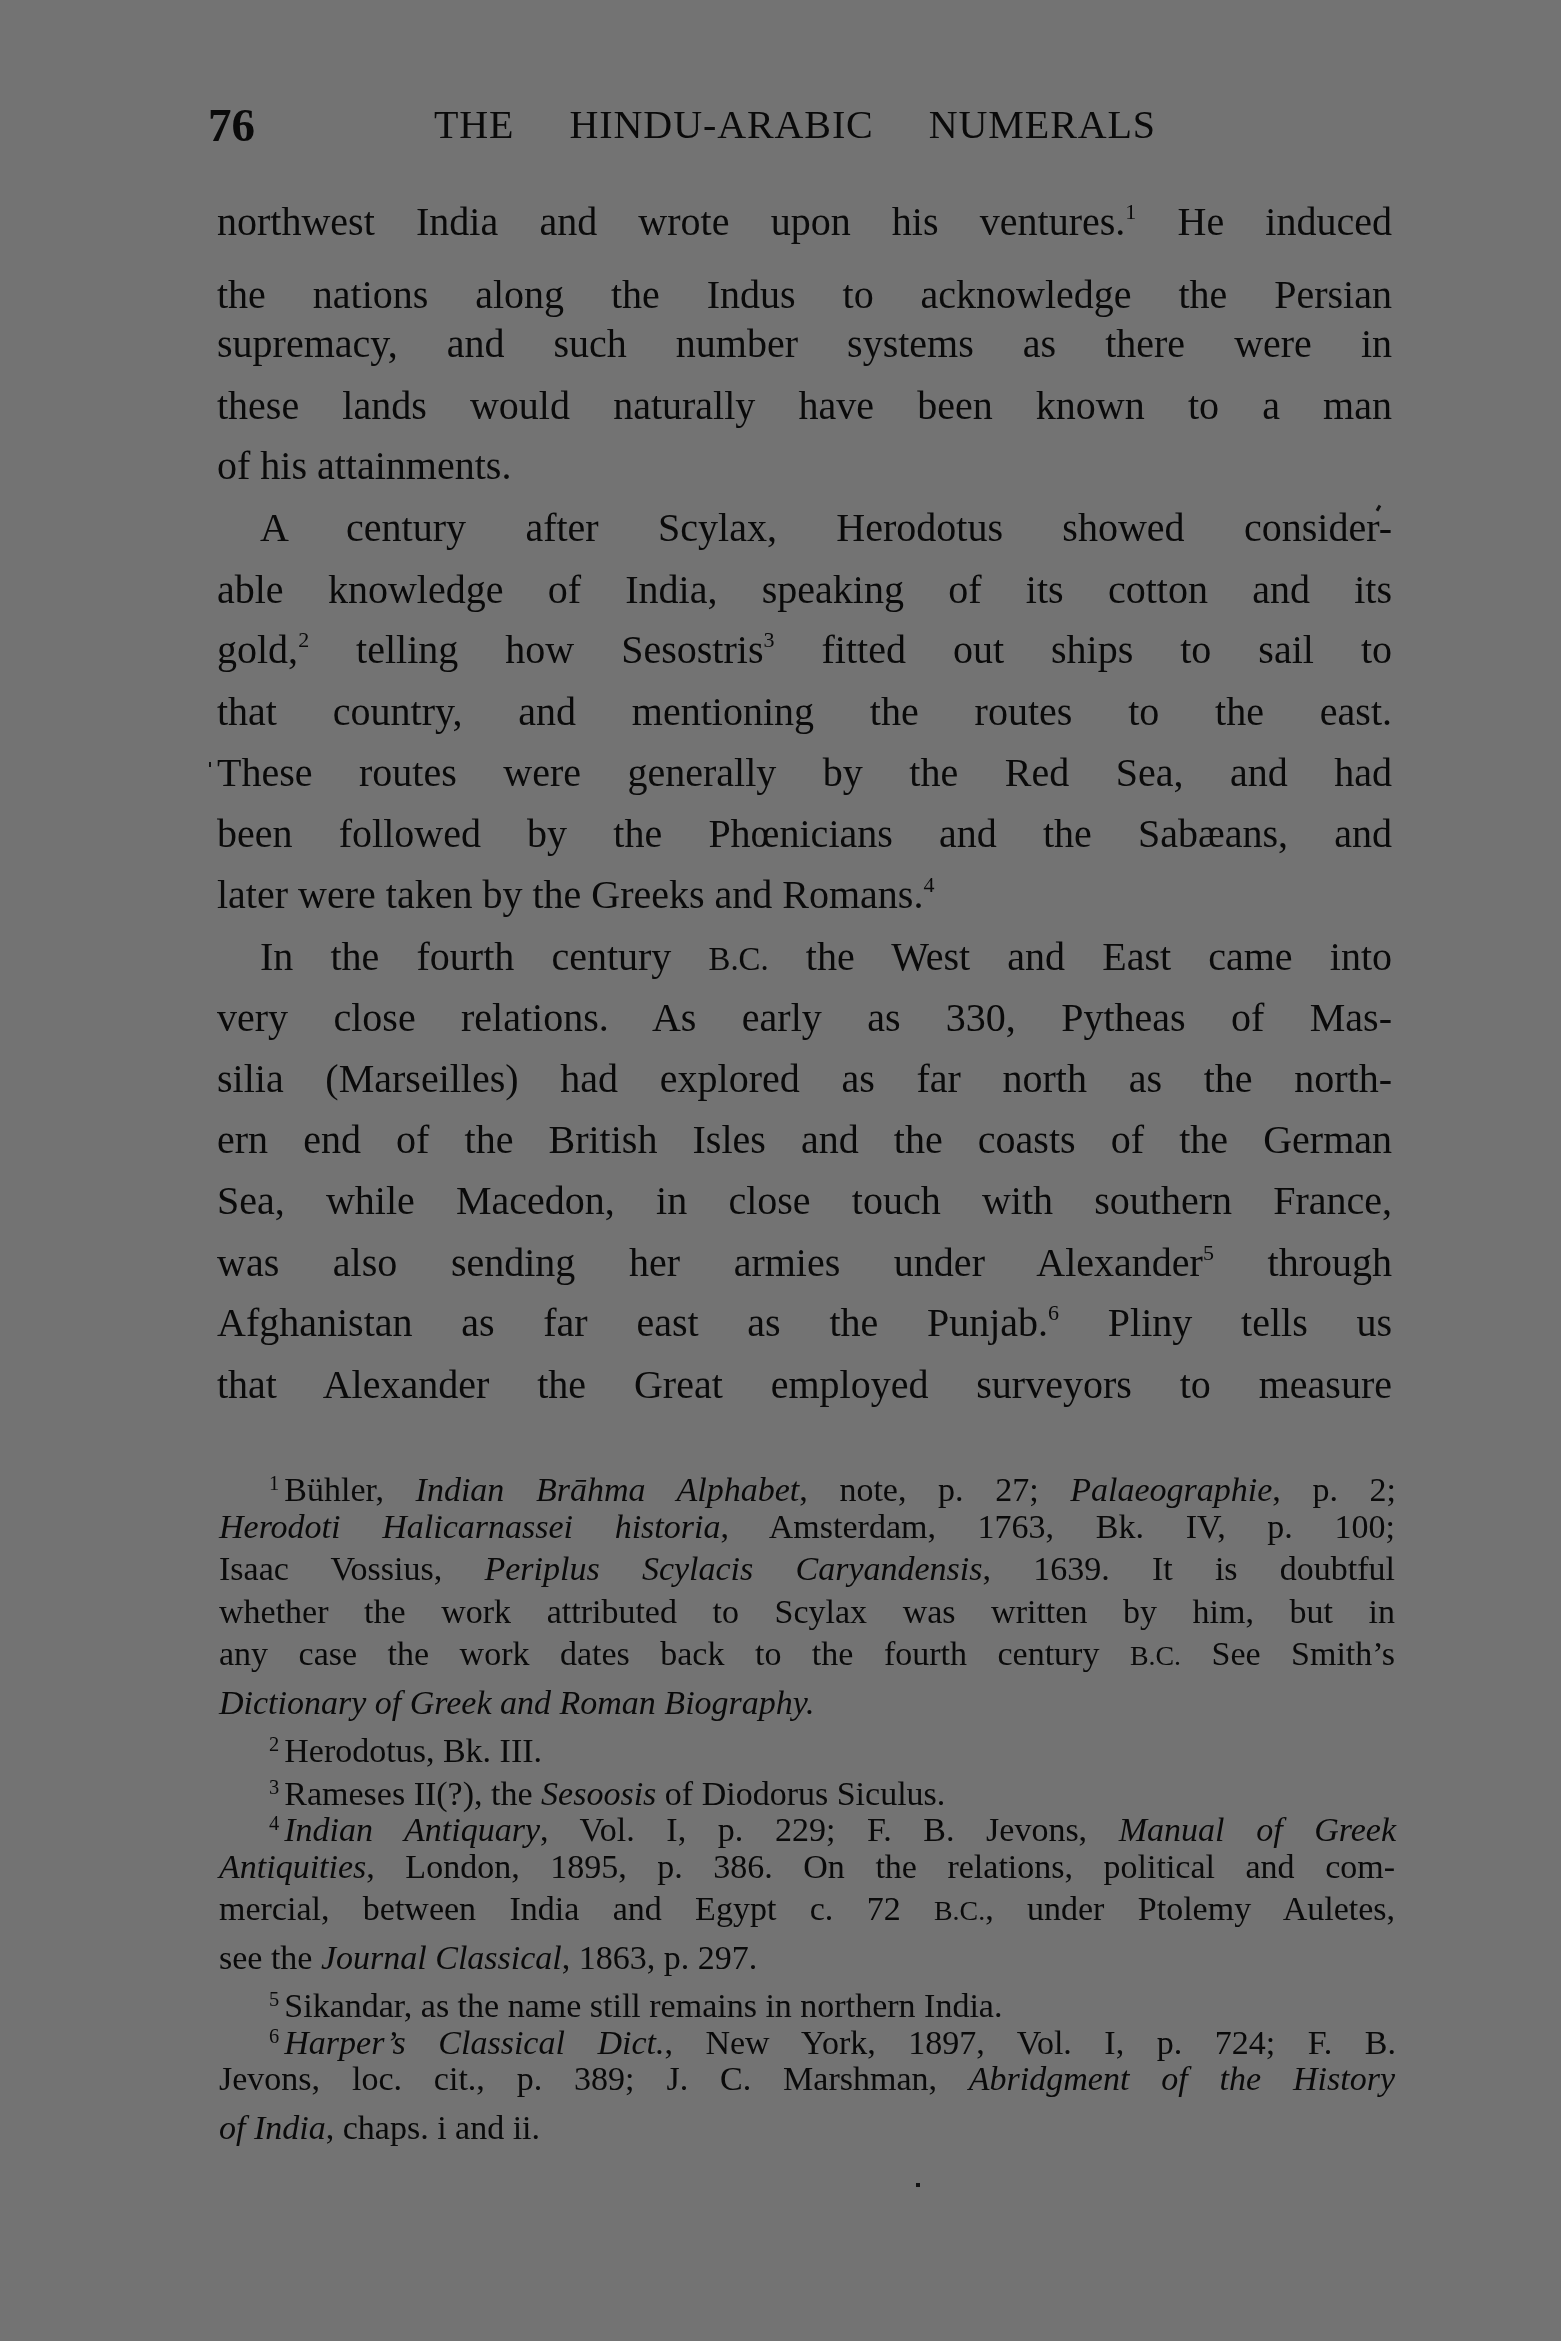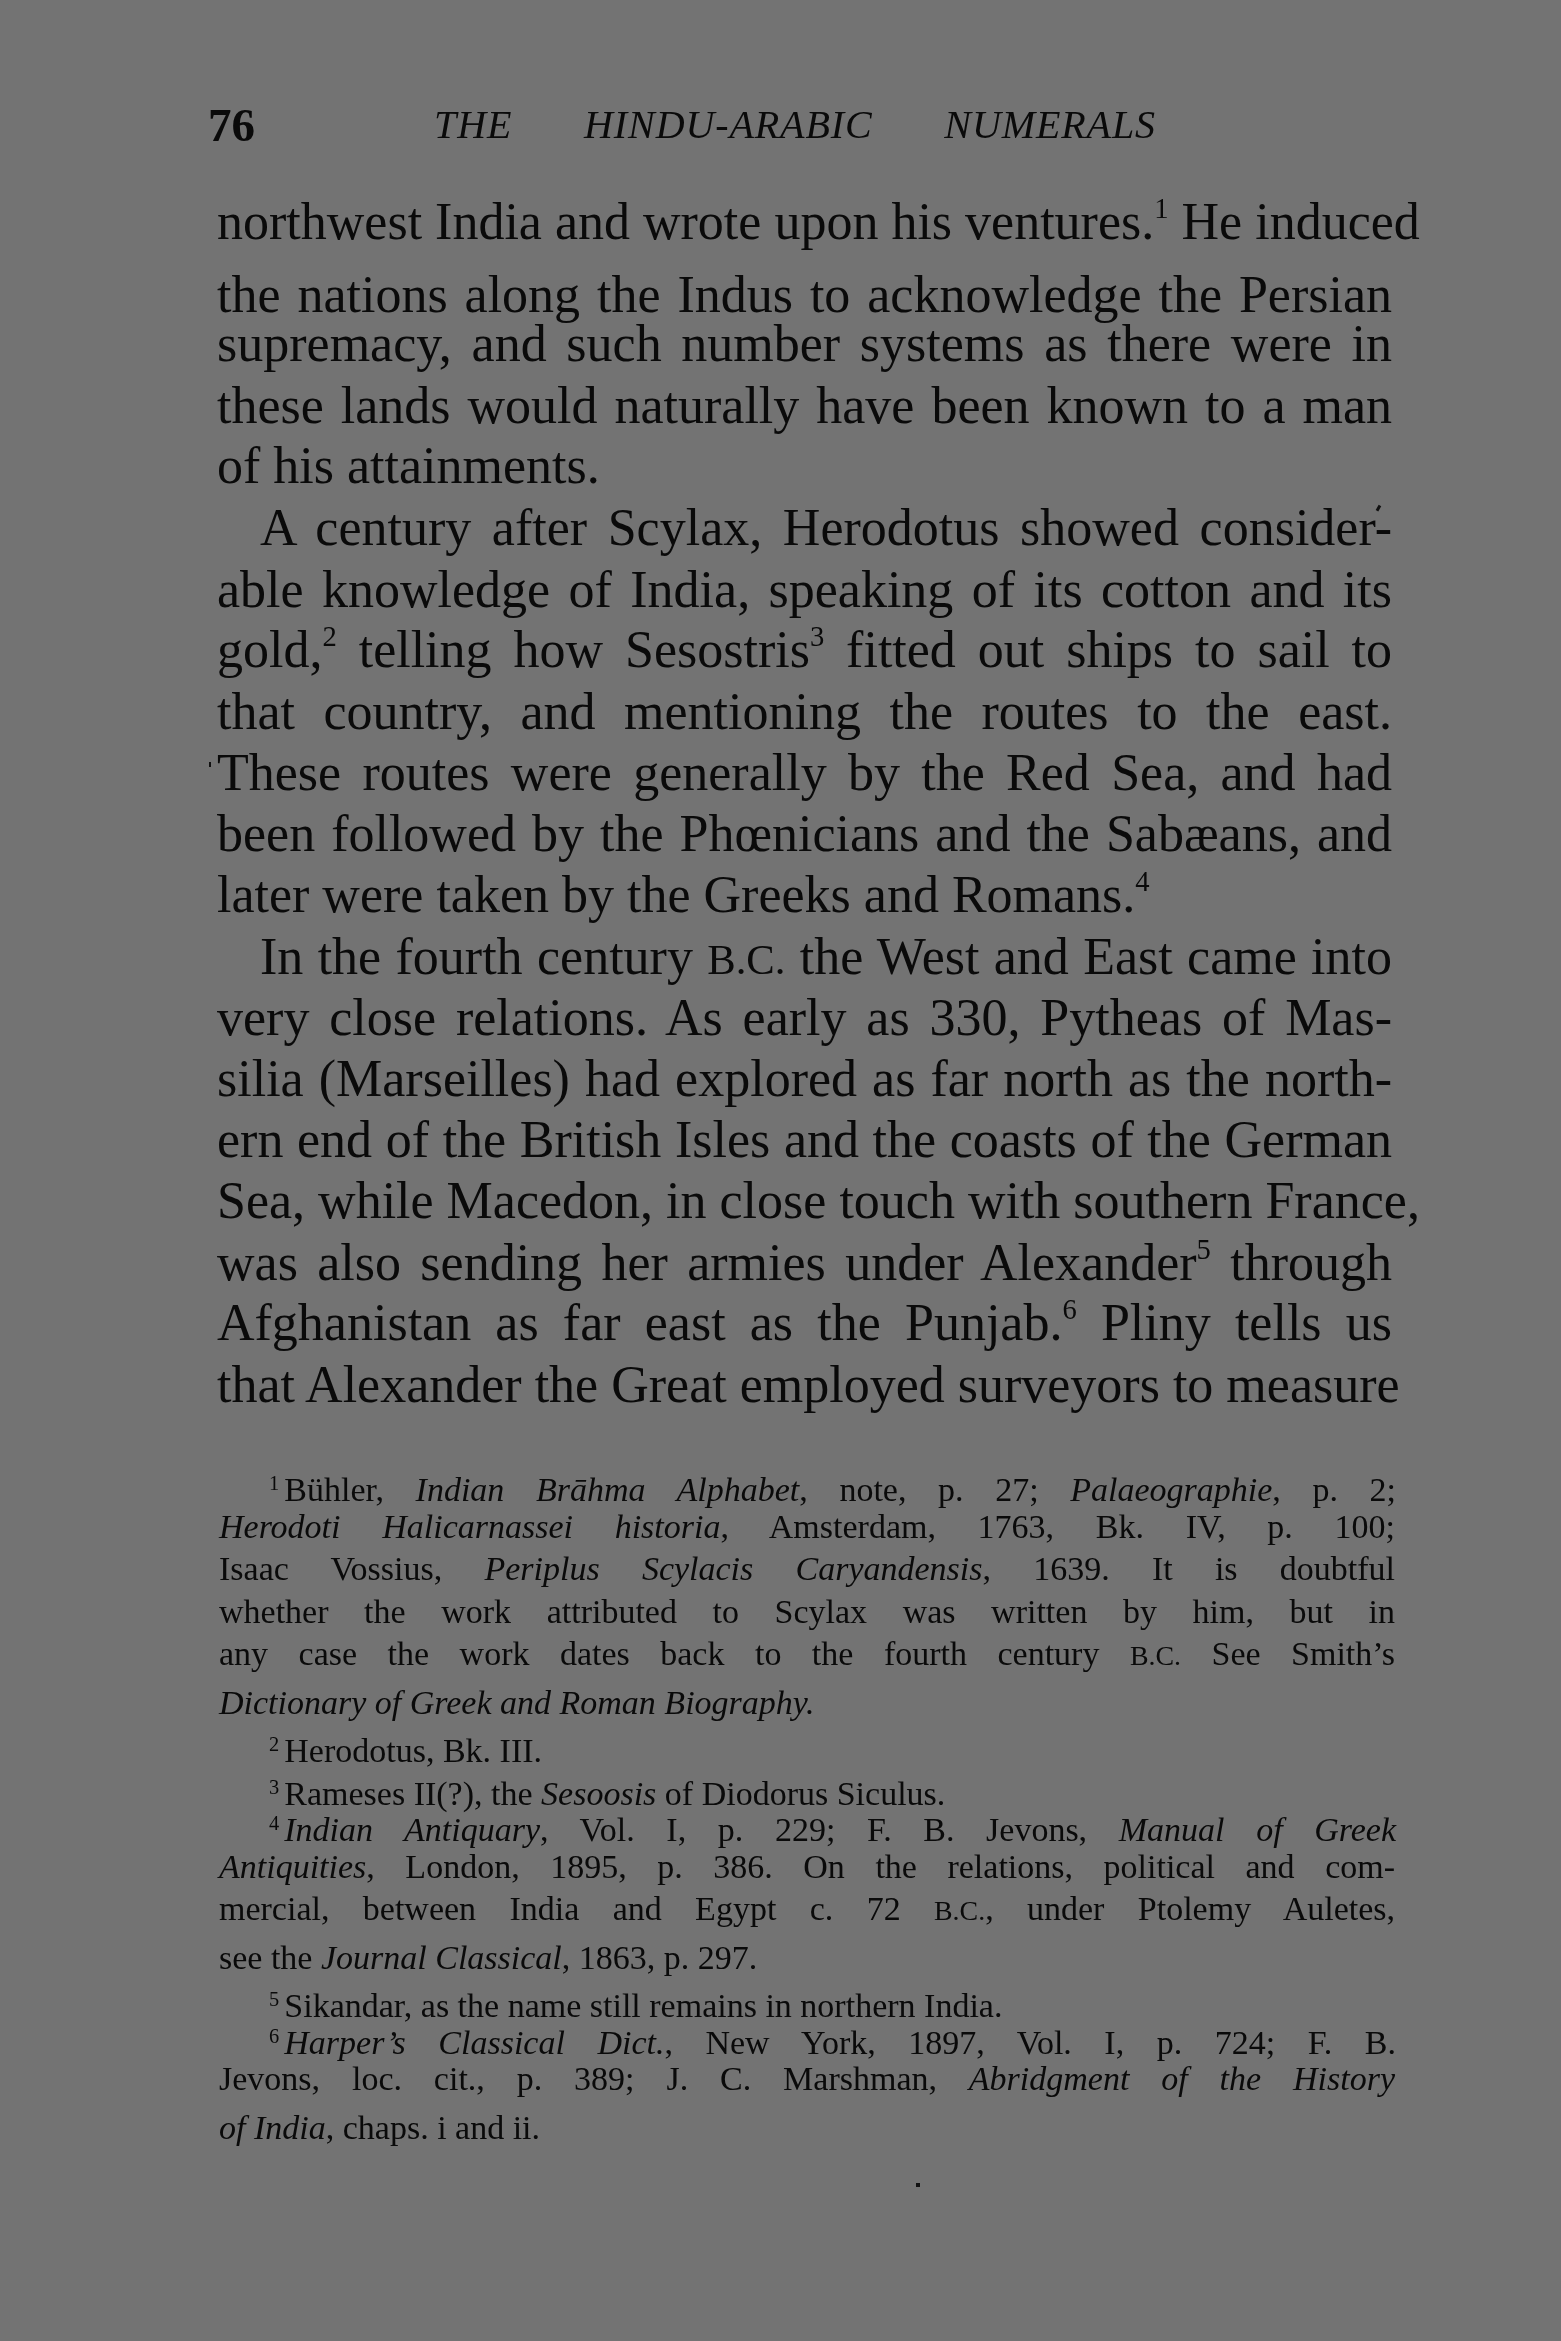--- a/index.html
+++ b/index.html
@@ -1,23 +1,23 @@
 <!DOCTYPE html>
 <html style="font-size:14px"><head>
 <meta charset="utf-8">
 <style>
   html, body { margin: 0; padding: 0; background: #ffffff; }
   body { width: 1561px; height: 2342px; position: relative; overflow: hidden;
          font-family: "Liberation Serif", "DejaVu Serif", serif; color: #0a0a0a; }
   .page { position: absolute; left: 0; top: 0; width: 1561px; height: 2342px; background: #737373; }
   .hdr-num { position: absolute; left: 208px; top: 102px; font-size: 47px; line-height: 47px; font-weight: bold; }
   .hdr-title { position: absolute; left: 434px; top: 105px; width: 722px; font-size: 40px; line-height: 40px;
-               text-align: justify; text-align-last: justify; letter-spacing: 0.9px; white-space: nowrap; font-style: italic; }
+               text-align: justify; text-align-last: justify; letter-spacing: 0.9px; white-space: nowrap; }
   .line { position: absolute; white-space: nowrap; text-align: justify; text-align-last: justify; }
-  .body-line { left: 217px; width: 1175px; font-size: 52px; height: 61px; line-height: 61px; }
+  .body-line { left: 217px; width: 1175px; font-size: 40px; height: 61px; line-height: 61px; }
   .body-line.indent { left: 260px; width: 1132px; }
   .body-line.last { text-align-last: left; }
   .fn-line { left: 219px; width: 1176px; font-size: 34px; height: 43px; line-height: 43px; }
   .fn-line.indent { left: 269px; width: 1127px; }
   .fn-line.last { text-align-last: left; margin-top: 6px; }
   sup { font-size: 0.55em; line-height: 0; vertical-align: 0.75em; }
   .fnmark { font-size: 0.6em; vertical-align: 0.55em; margin-right: 0.25em; }
   i { font-style: italic; }
   .sc { font-variant: small-caps; }
   .mark { position: absolute; background: #111; }

